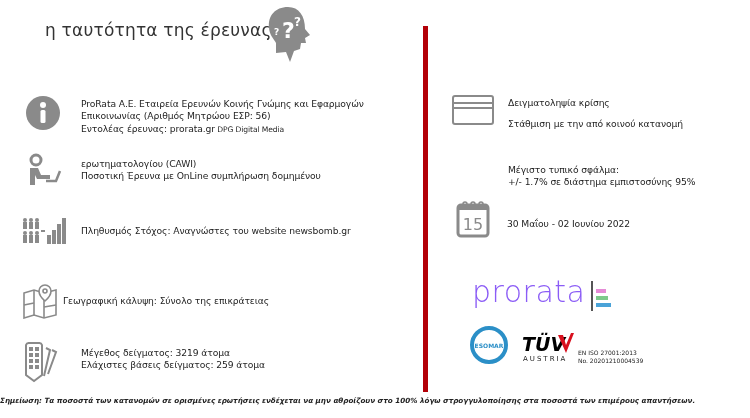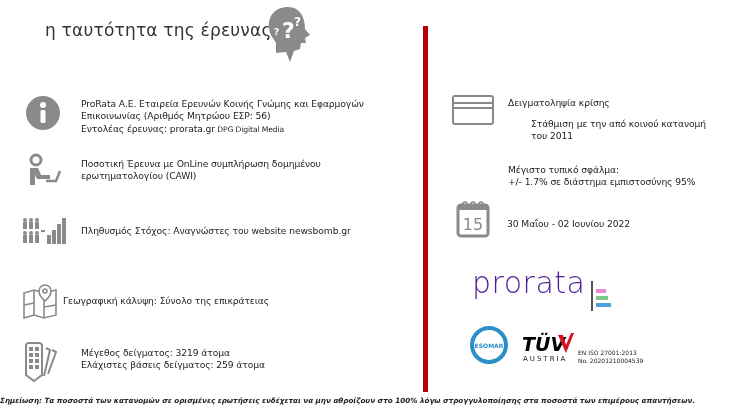--- a/index.html
+++ b/index.html
@@ -10,21 +10,21 @@
   .head-icon { position: absolute; left: 266px; top: 5px; width: 46px; height: 58px; }
 
   .divider { position: absolute; left: 423px; top: 26px; width: 5px; height: 366px; background: #b30008; }
   .icon { position: absolute; }
   .txt { position: absolute; font-size: 9.2px; line-height: 12.3px; color: #1e1e1e; font-weight: normal; font-family: "DejaVu Sans", sans-serif; letter-spacing: -0.1px; }
   .txt .sm { font-size: 7.6px; }
   .txt p { white-space: nowrap; }
 
   .note { position: absolute; left: 0; top: 396px; width: 640px; font-size: 7.2px; font-style: italic; font-weight: bold; color: #222; white-space: nowrap; font-family: "DejaVu Sans", sans-serif; }
 
-  .prorata-word { position: absolute; left: 472px; top: 265px; font-size: 30px; color: #4c1d95; font-family: "DejaVu Sans", sans-serif; font-weight: 200; letter-spacing: 0.5px; }
+  .prorata-word { position: absolute; left: 472px; top: 274px; font-size: 30px; color: #8b5cf6; font-family: "DejaVu Sans", sans-serif; font-weight: 200; letter-spacing: 0.5px; }
   .prorata-mark { position: absolute; left: 591px; top: 281px; width: 24px; height: 30px; }
 
   .esomar { position: absolute; left: 470px; top: 326px; width: 38px; height: 38px; border-radius: 50%; border: 4px solid #2b8fc7; display: flex; align-items: center; justify-content: center; }
   .esomar span { font-size: 6px; font-weight: bold; color: #2b8fc7; }
   .tuv { position: absolute; left: 522px; top: 333px; width: 48px; height: 36px; }
   .tuv-word { position: absolute; left: 0; top: 0; font-size: 19px; font-weight: bold; font-style: italic; color: #000000; font-family: "DejaVu Sans", sans-serif; }
   .tuv-sub { position: absolute; left: 1px; top: 22px; font-size: 7px; font-weight: normal; color: #222; letter-spacing: 2px; }
   .tuv-check { position: absolute; left: 36px; top: 0px; width: 16px; height: 20px; }
   .iso { position: absolute; left: 578px; top: 349px; font-size: 6px; line-height: 8px; color: #222; }
 </style>
@@ -51,22 +51,22 @@
   <p>Επικοινωνίας (Αριθμός Μητρώου ΕΣΡ: 56)</p>
   <p><span>Εντολέας έρευνας: prorata.gr</span><span class="sm"> DPG Digital Media</span></p>
 </div>
 
 <svg class="icon" style="left:26px;top:153px;width:36px;height:34px" viewBox="0 0 36 34">
   <circle cx="10" cy="7" r="5" fill="none" stroke="#8a8a8a" stroke-width="3"></circle>
   <path d="M4 15 L12 15 L15 22 L24 22 L24 26 L11 26 L9 22 L9 32 L4 32 Z" fill="#8a8a8a"></path>
   <path d="M20 28 L30 28 L34 18" fill="none" stroke="#8a8a8a" stroke-width="2.5"></path>
 </svg>
 <div class="txt" style="left:81px;top:158px;">
+  <p>ερωτηματολογίου (CAWI)</p>
   <p>Ποσοτική Έρευνα με OnLine συμπλήρωση δομημένου</p>
-  <p>ερωτηματολογίου (CAWI)</p>
 </div>
 
 <svg class="icon" style="left:22px;top:217px;width:44px;height:28px" viewBox="0 0 44 28">
   <g fill="#8a8a8a">
     <circle cx="3" cy="3" r="2"></circle>
       <rect x="1" y="5" width="4" height="7"></rect>
     <circle cx="9" cy="3" r="2"></circle>
       <rect x="7" y="5" width="4" height="7"></rect>
     <circle cx="15" cy="3" r="2"></circle>
       <rect x="13" y="5" width="4" height="7"></rect>
@@ -122,23 +122,22 @@
 </div>
 
 <svg class="icon" style="left:452px;top:95px;width:42px;height:30px" viewBox="0 0 42 30">
   <rect x="1" y="1" width="40" height="28" rx="2" fill="none" stroke="#8a8a8a" stroke-width="2"></rect>
   <rect x="1" y="7" width="40" height="2" fill="#8a8a8a"></rect>
   <rect x="1" y="12" width="40" height="2" fill="#8a8a8a"></rect>
 </svg>
 <div class="txt" style="left:508px;top:97px;">
   <p>Δειγματοληψία κρίσης</p>
 </div>
-<div class="txt" style="left:508px;top:118px;margin-left:23px;">
+<div class="txt" style="left:508px;top:118px;">
   <p>Στάθμιση με την από κοινού κατανομή</p>
-  <p>του 2011</p>
 </div>
 <div class="txt" style="left:508px;top:164px;">
   <p>Μέγιστο τυπικό σφάλμα:</p>
   <p>+/- 1.7% σε διάστημα εμπιστοσύνης 95%</p>
 </div>
 
 <svg class="icon" style="left:456px;top:200px;width:34px;height:38px" viewBox="0 0 34 38">
   <rect x="2" y="5" width="30" height="31" rx="3" fill="none" stroke="#8a8a8a" stroke-width="3"></rect>
   <rect x="2" y="5" width="30" height="5" fill="#8a8a8a"></rect>
   <circle cx="9" cy="4" r="2" fill="none" stroke="#8a8a8a" stroke-width="1.5"></circle>

